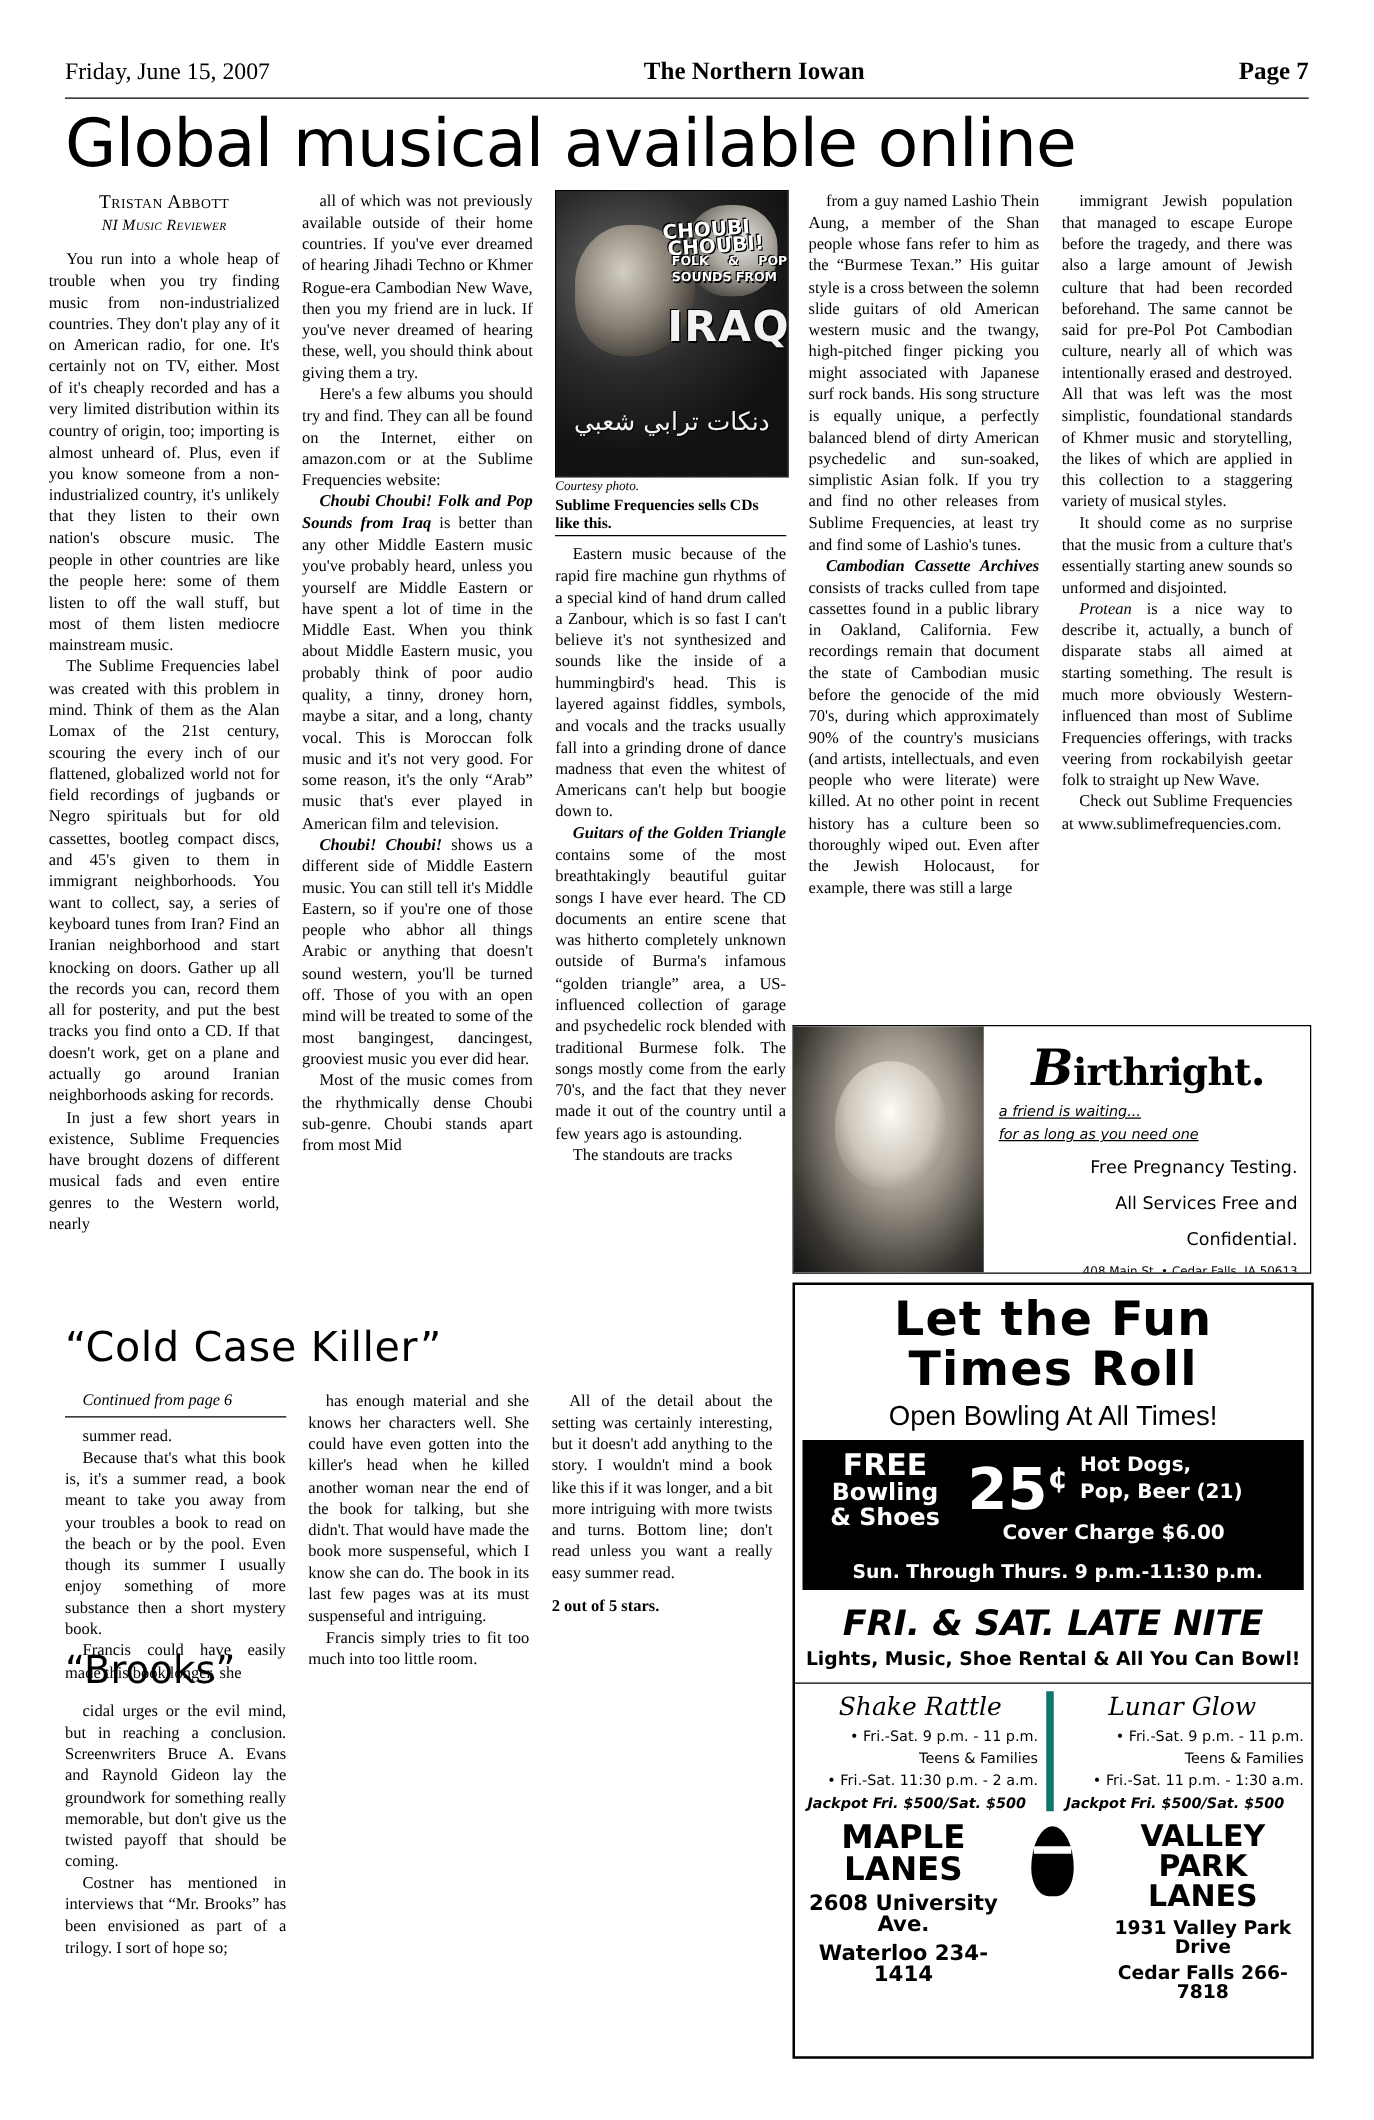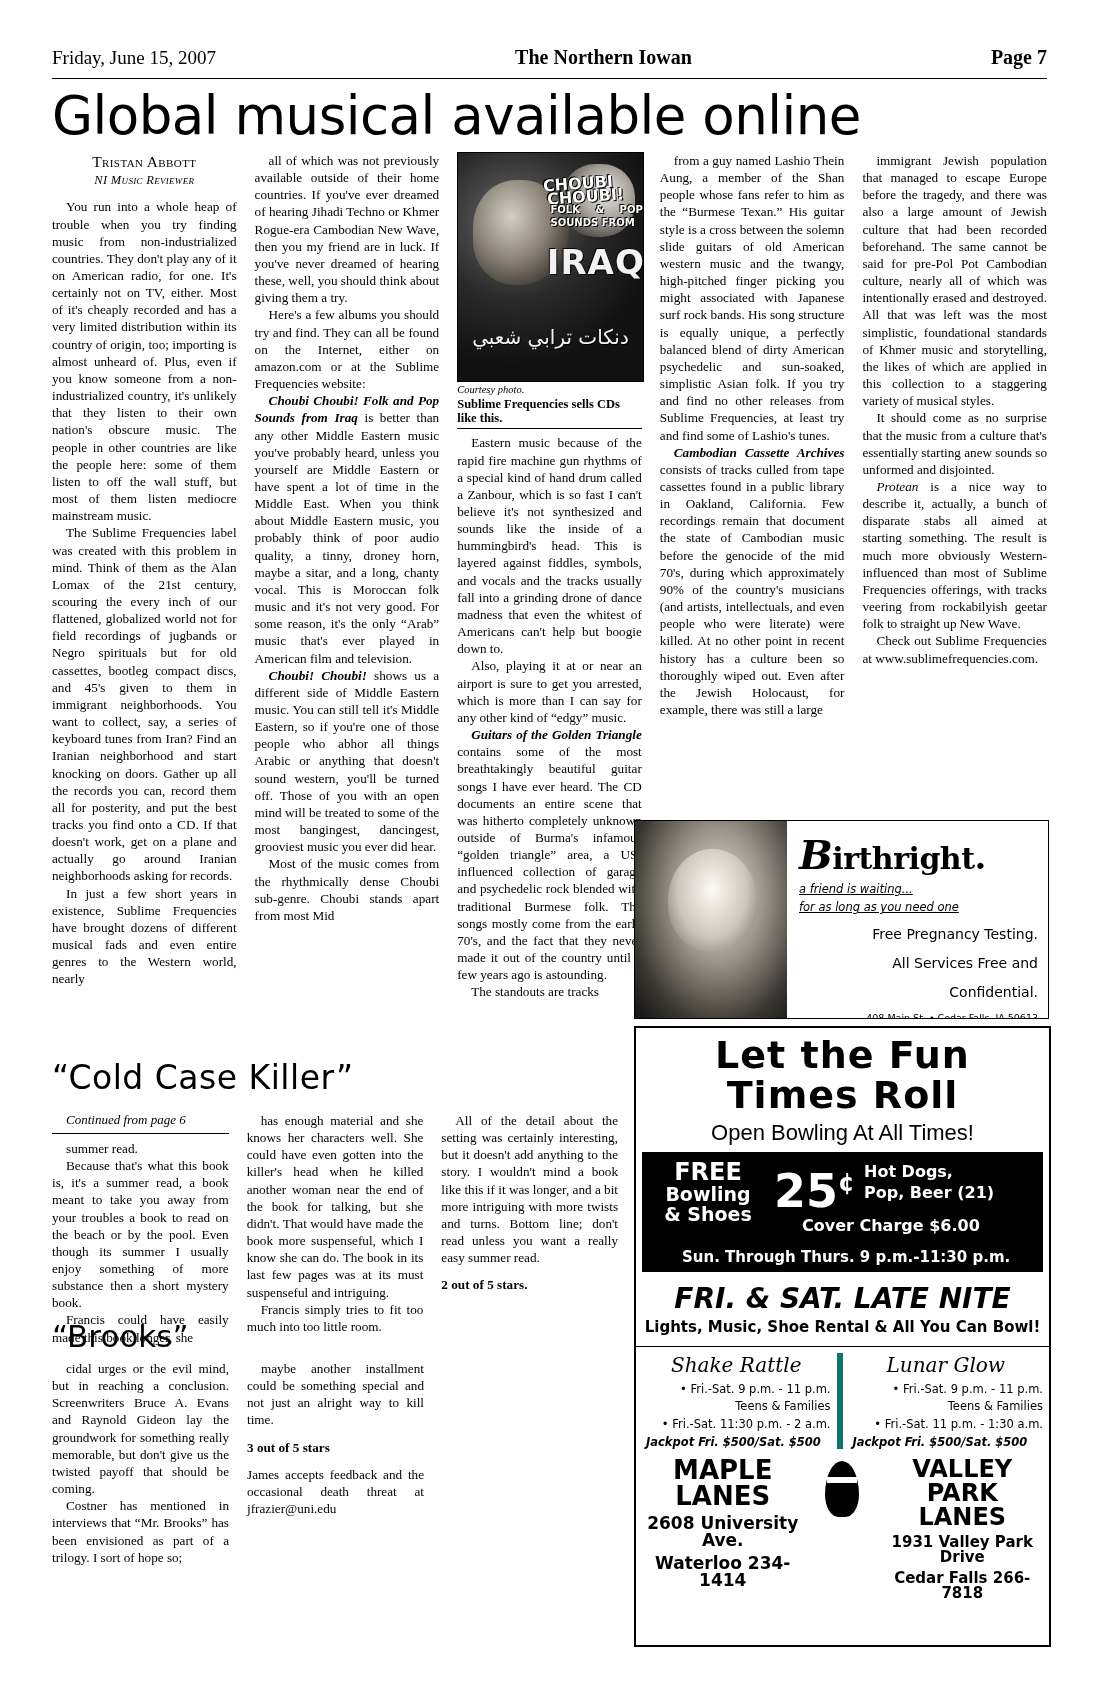--- a/index.html
+++ b/index.html
@@ -59,21 +59,21 @@
     letter-spacing: -0.5px;
     line-height: 1.05;
     font-weight: 400;
     white-space: nowrap;
   }
 
   
   .story {
     position: absolute;
     top: 152px;
-    left: 52px;
+    left: 39px;
     width: 995px;
     display: flex;
     gap: 18px;
   }
   .col {
     width: 185px;
     font-size: 13.2px;
     line-height: 1.30;
     text-align: justify;
     -webkit-hyphens: auto;
@@ -193,20 +193,21 @@
   .bp-body {
     position: absolute; left: 152px; right: 0; top: 0; bottom: 0;
     padding: 10px 10px 6px 12px;
     font-family: "DejaVu Sans", sans-serif;
   }
   .bp-logo {
     font-family: "DejaVu Serif", serif;
     font-size: 30px;
     font-weight: bold;
     letter-spacing: -0.5px;
+    text-align: center;
   }
   .bp-logo .bigB {
     font-size: 40px;
     font-style: italic;
   }
   .bp-logo .dot { font-size: 34px; }
   .bp-tag {
     font-size: 11.5px;
     font-style: italic;
     line-height: 1.25;
@@ -472,21 +473,20 @@
           <div class="word w-choubi">CHOUBI</div>
           <div class="word w-choubi2">CHOUBI!</div>
           <div class="word w-folk">FOLK &amp; POP SOUNDS FROM</div>
           <div class="word w-iraq">IRAQ</div>
           <div class="arabic">دنكات ترابي شعبي</div>
         </div>
         <div class="photo-credit">Courtesy photo.</div>
         <div class="photo-cap">Sublime Frequencies sells CDs like this.</div>
       </div>
       <p>Eastern music because of the rapid fire machine gun rhythms of a special kind of hand drum called a Zanbour, which is so fast I can't believe it's not synthesized and sounds like the inside of a hummingbird's head. This is layered against fiddles, symbols, and vocals and the tracks usually fall into a grinding drone of dance madness that even the whitest of Americans can't help but boogie down to.</p>
-      <p>Also, playing it at or near an airport is sure to get you arrested, which is more than I can say for any other kind of “edgy” music.</p>
       <p>
         <span class="bookttl">Guitars of the Golden Triangle</span><span> contains some of the most breathtakingly beautiful guitar songs I have ever heard. The CD documents an entire scene that was hitherto completely unknown outside of Burma's infamous “golden triangle” area, a US-influenced collection of garage and psychedelic rock blended with traditional Burmese folk. The songs mostly come from the early 70's, and the fact that they never made it out of the country until a few years ago is astounding.</span>
       </p>
       <p>The standouts are tracks</p>
     </div>
 
     <div class="col">
       <p>from a guy named Lashio Thein Aung, a member of the Shan people whose fans refer to him as the “Burmese Texan.” His guitar style is a cross between the solemn slide guitars of old American western music and the twangy, high-pitched finger picking you might associated with Japanese surf rock bands. His song structure is equally unique, a perfectly balanced blend of dirty American psychedelic and sun-soaked, simplistic Asian folk. If you try and find no other releases from Sublime Frequencies, at least try and find some of Lashio's tunes.</p>
       <p>
         <span class="bookttl">Cambodian Cassette Archives</span><span> consists of tracks culled from tape cassettes found in a public library in Oakland, California. Few recordings remain that document the state of Cambodian music before the genocide of the mid 70's, during which approximately 90% of the country's musicians (and artists, intellectuals, and even people who were literate) were killed. At no other point in recent history has a culture been so thoroughly wiped out. Even after the Jewish Holocaust, for example, there was still a large</span>
@@ -536,25 +536,20 @@
       <p>All of the detail about the setting was certainly interesting, but it doesn't add anything to the story. I wouldn't mind a book like this if it was longer, and a bit more intriguing with more twists and turns. Bottom line; don't read unless you want a really easy summer read.</p>
       <p style="margin-top:10px;font-weight:bold;text-indent:0;">2 out of 5 stars.</p>
     </div>
   </div>
 
   <div class="brooks-head">“Brooks”</div>
   <div class="brooks-cols">
     <div class="col b-col2">
       <p>cidal urges or the evil mind, but in reaching a conclusion. Screenwriters Bruce A. Evans and Raynold Gideon lay the groundwork for something really memorable, but don't give us the twisted payoff that should be coming.</p>
       <p>Costner has mentioned in interviews that “Mr. Brooks” has been envisioned as part of a trilogy. I sort of hope so;</p>
-    </div>
-    <div class="col">
-      <p>maybe another installment could be something special and not just an alright way to kill time.</p>
-      <p style="margin-top:10px;font-weight:bold;text-indent:0;">3 out of 5 stars</p>
-      <p style="margin-top:10px;text-indent:0;">James accepts feedback and the occasional death threat at jfrazier@uni.edu</p>
     </div>
   </div>
 
   <div class="ad-bowl">
     <div class="bw-title">Let the Fun</div>
     <div class="bw-title bw-title2">Times Roll</div>
     <div class="bw-sub">Open Bowling At All Times!</div>
 
     <div class="bw-black">
       <div class="bw-free">

